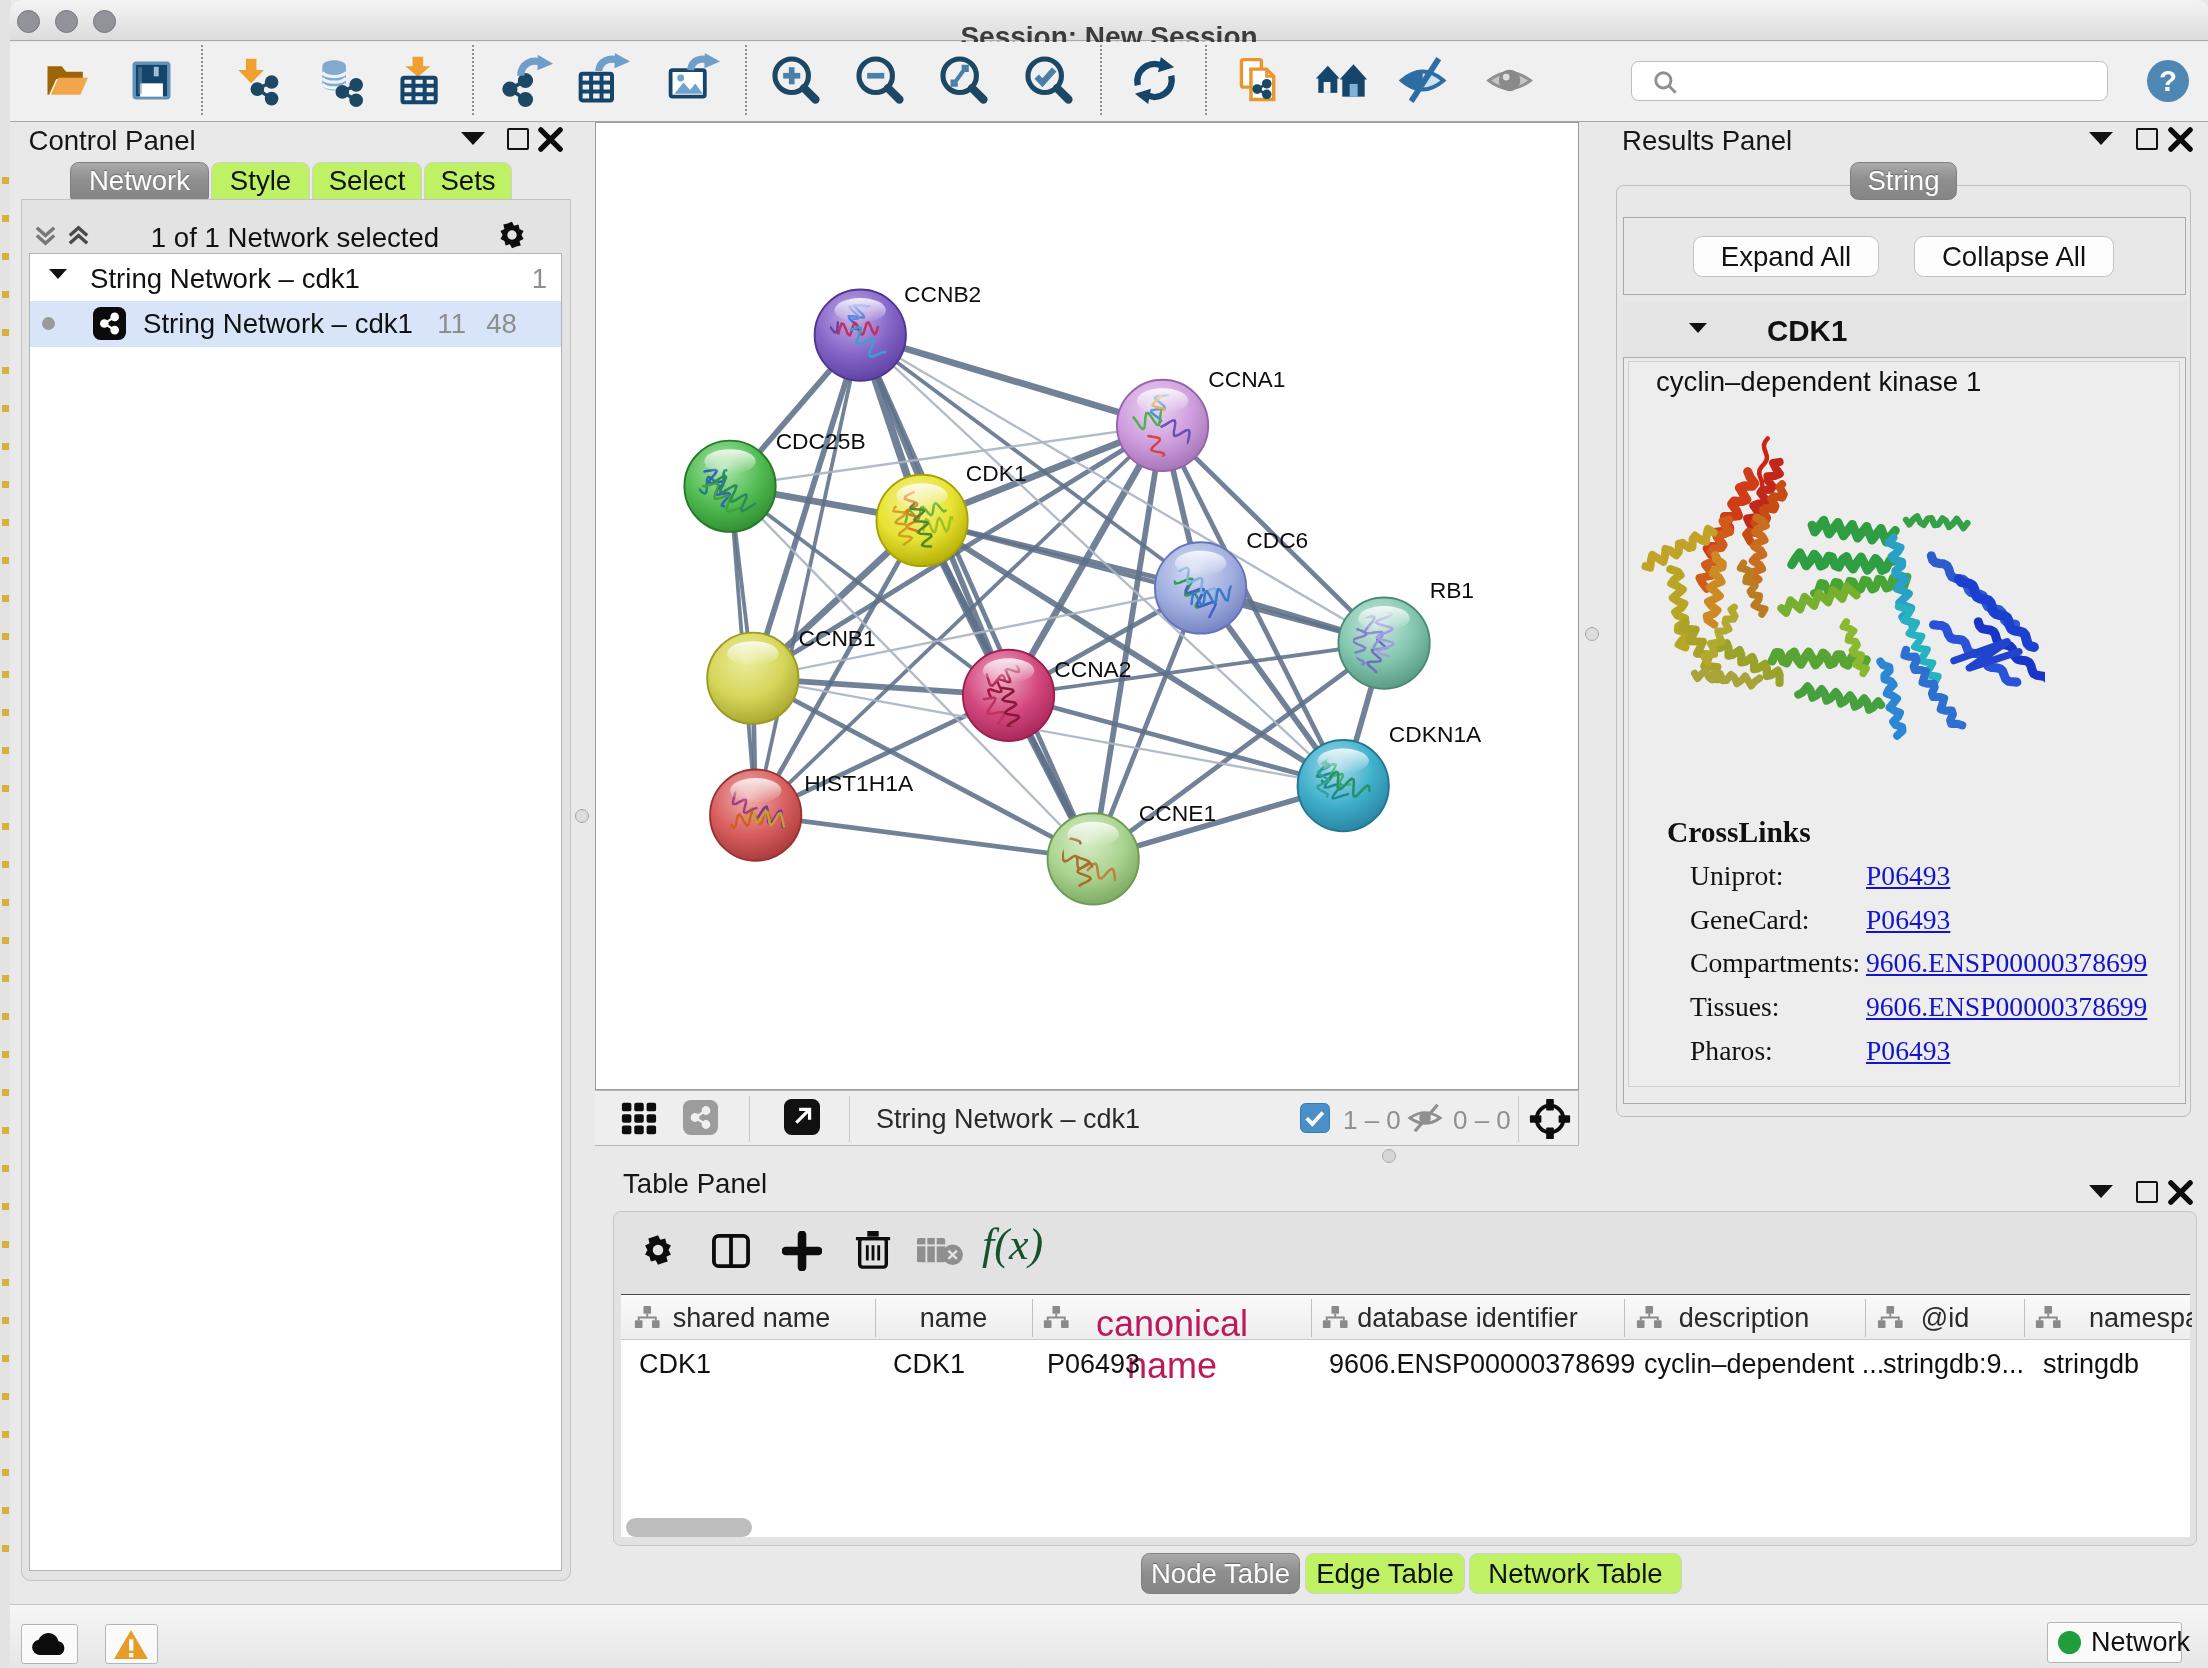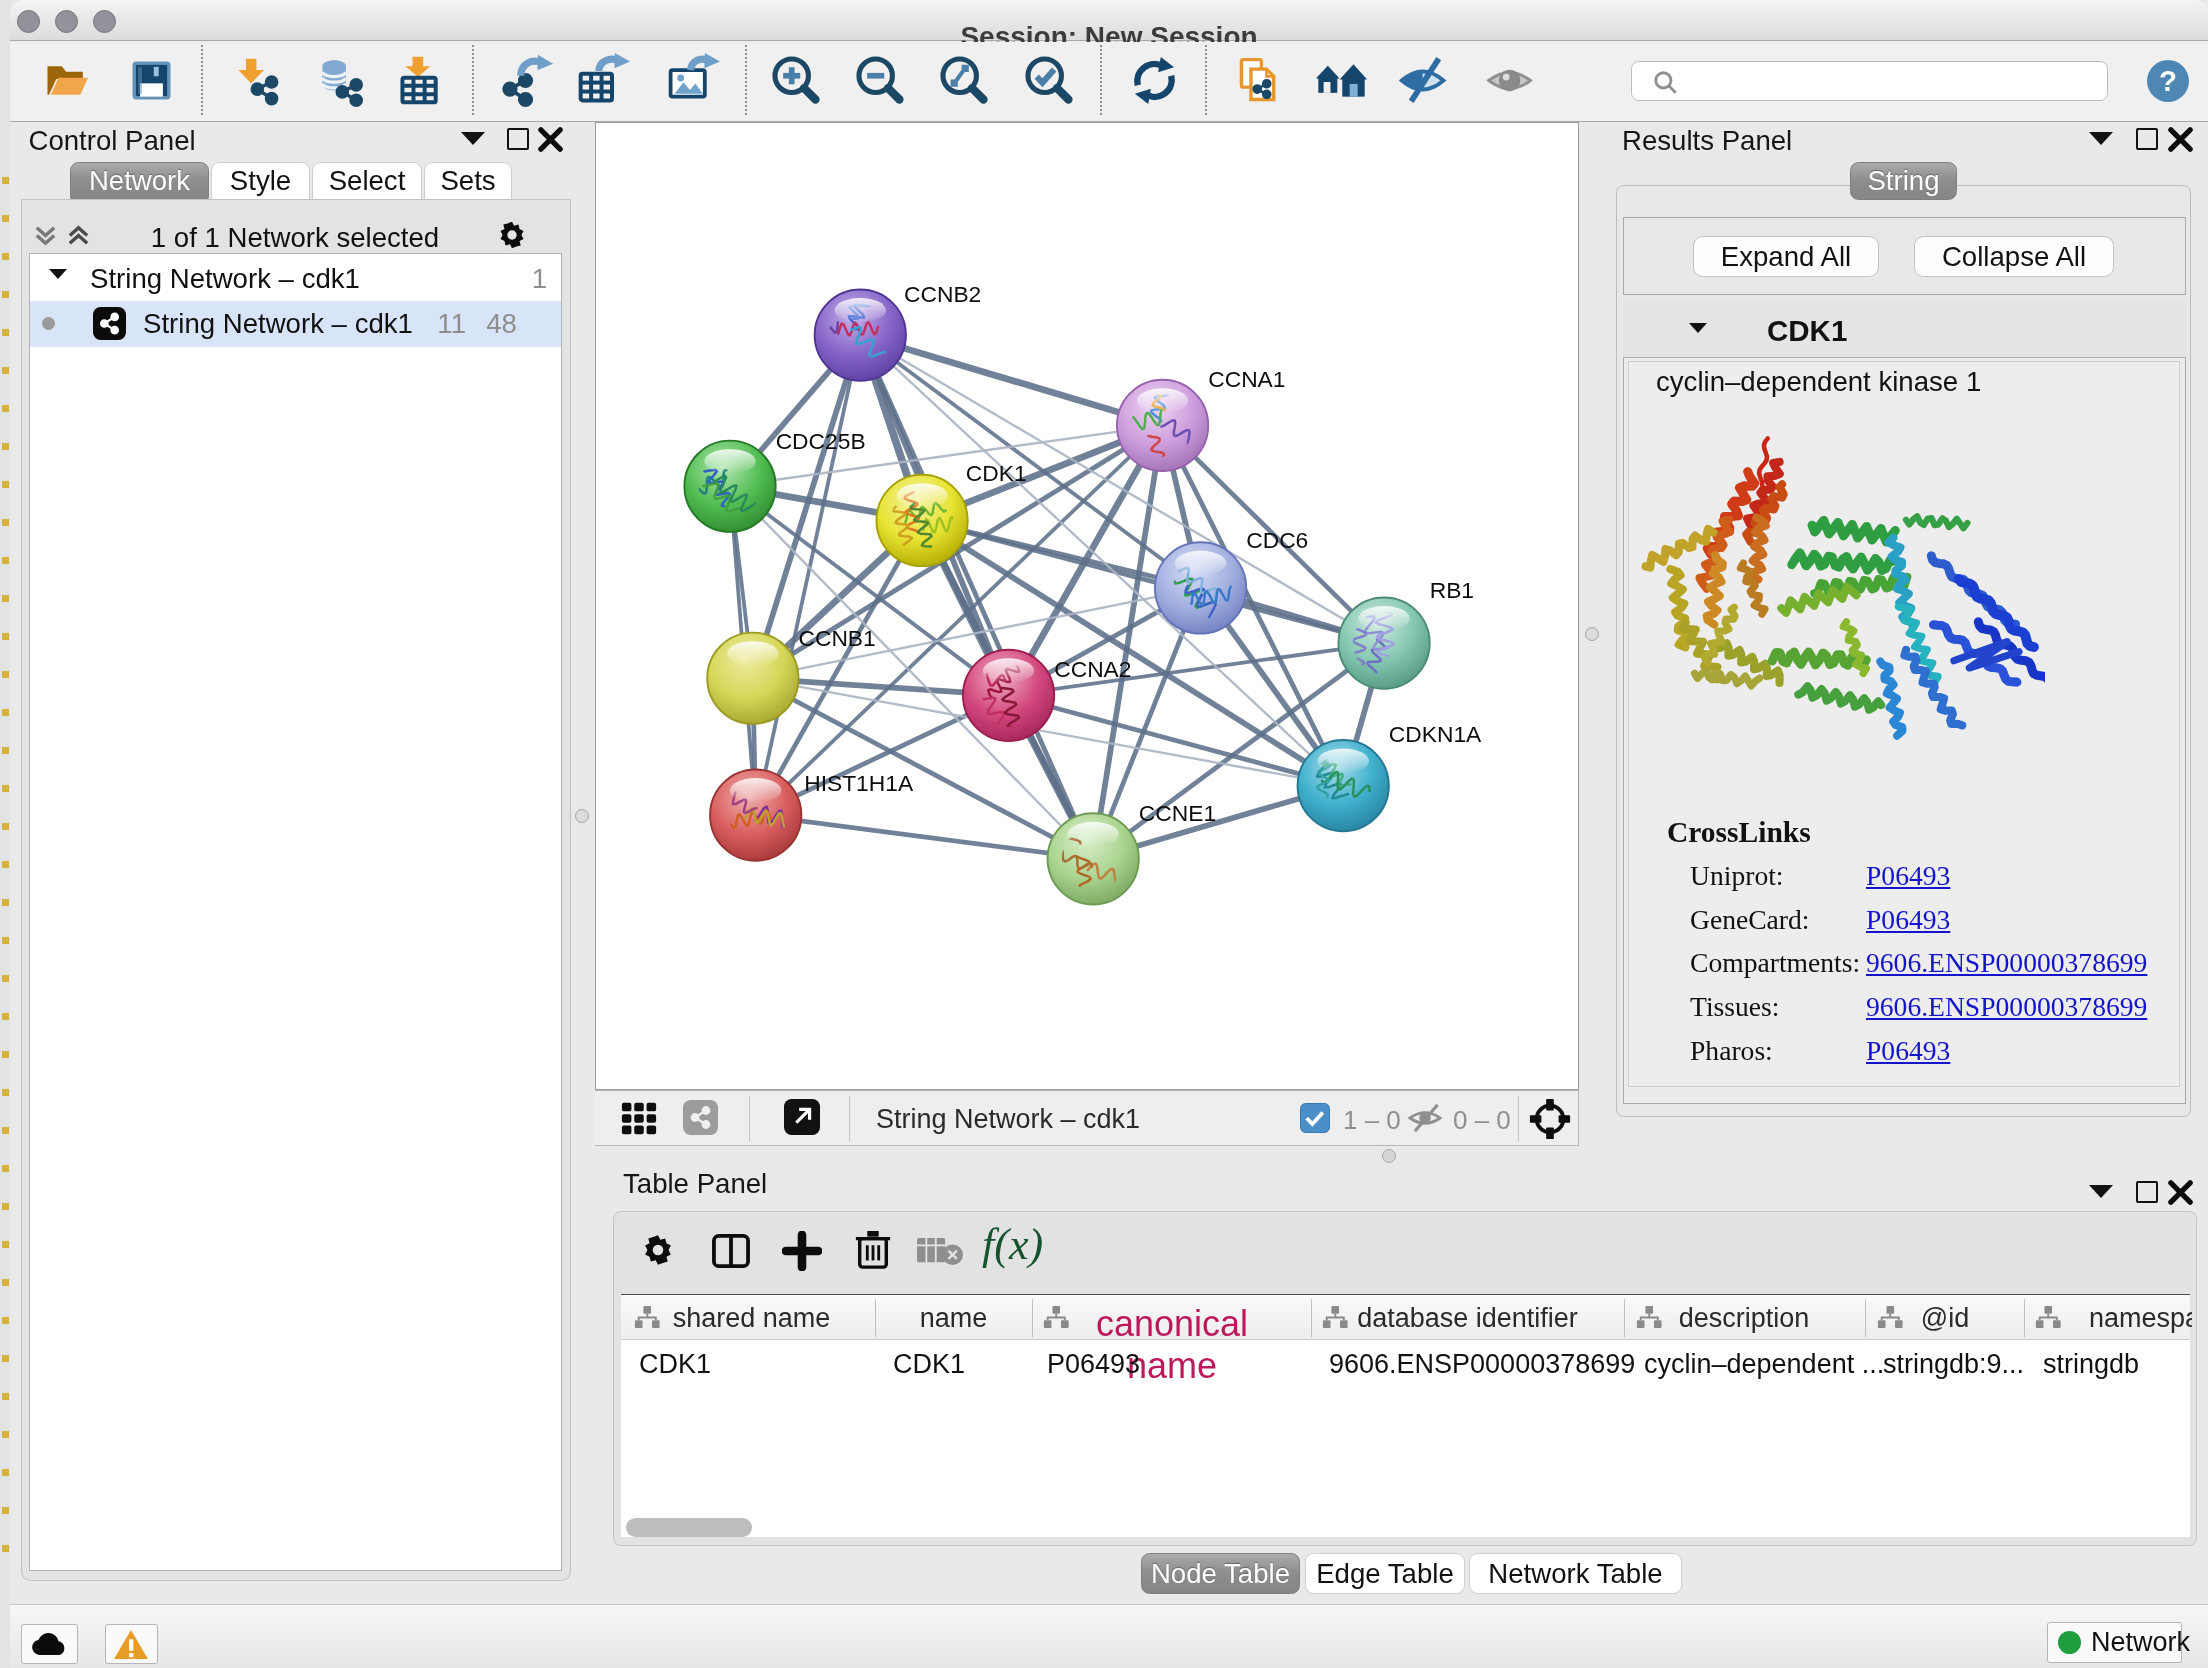--- a/index.html
+++ b/index.html
@@ -4,21 +4,21 @@
 <style>
 *{margin:0;padding:0;box-sizing:border-box}
 html,body{width:2208px;height:1668px;overflow:hidden}
 body{font-family:"Liberation Sans",sans-serif;background:#e9e9e9;position:relative;color:#111}
 .abs{position:absolute}
 .tri-d{width:0;height:0;border-left:12.4px solid transparent;border-right:12.4px solid transparent;border-top:13.3px solid #111}
 .tri-s{width:0;height:0;border-left:9.5px solid transparent;border-right:9.5px solid transparent;border-top:10.5px solid #111}
 .sqico{width:22px;height:22px;border:2.9px solid #111;border-radius:1.9px}
 .seph{border-left:2.9px dotted #8f8f8f;width:0;height:70px;top:45px}
 .graytab{background:linear-gradient(#ababab,#8f8f8f 45%,#858585);color:#fff;border:1px solid #7f7f7f}
-.whitetab{background:#ffffff;color:#111;border:1px solid #cfcfcf}
+.whitetab{background:#bef264;color:#111;border:1px solid #cfcfcf}
 </style>
 </head>
 <body>
 
 <div class="abs" style="left:0;top:0;width:11.4px;height:1668px;background:#e3e3e3"></div>
 <div class="abs" style="left:1.9px;top:177px;width:7.6px;height:1398px;background:repeating-linear-gradient(180deg,#d4b23c 0 6.7px,rgba(0,0,0,0) 6.7px 38px)"></div>
 
 <div class="abs" id="win" style="left:9.5px;top:0;width:2199px;height:1668px;background:#e9e9e9;border-radius:13.3px 13.3px 0 0"></div>
 
 <div class="abs" style="left:9.5px;top:0;width:2199px;height:41px;background:linear-gradient(#f4f4f4,#dcdcdc);border-bottom:1px solid #a9a9a9;border-radius:13.3px 13.3px 0 0"></div>

